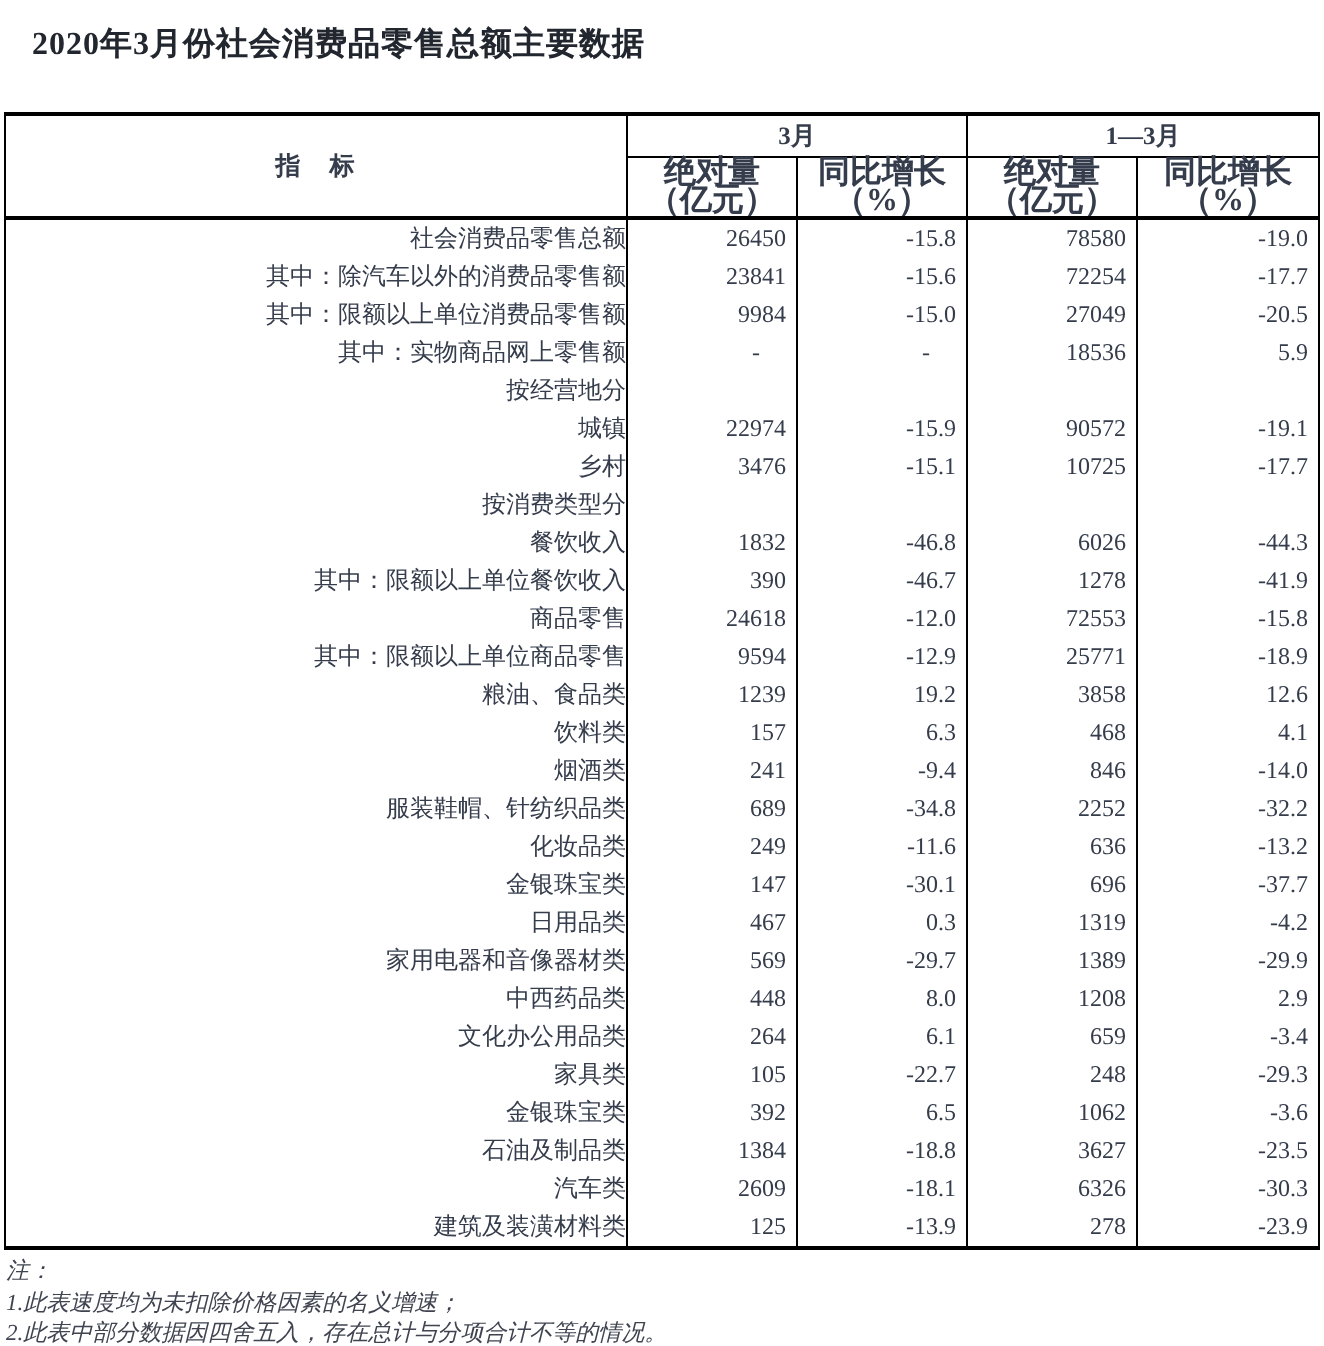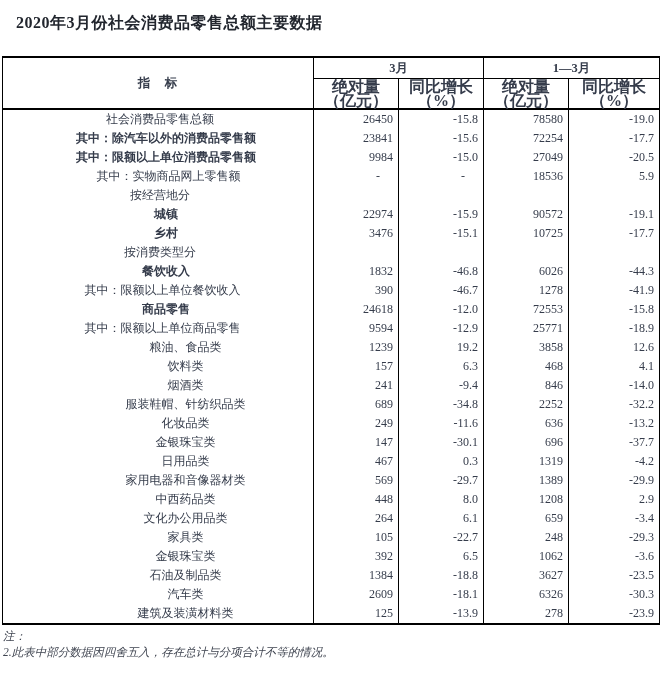--- a/index.html
+++ b/index.html
@@ -77,23 +77,23 @@
     height: 19px;
     font-size: 12px;
     line-height: 19px;
     border-right: 1px solid var(--border, #000000);
     padding: 0;
     white-space: nowrap;
     overflow: hidden;
   }
   td.num { text-align: right; padding-right: 5px; }
   td.num.dash { padding-right: 18px; }
-  td.label { text-align: center; }
+  td.label { text-align: right; }
   .ind-0 { padding-left: 4px; }
-  .ind-1 { padding-left: 16px; font-weight: bold; }
+  .ind-1 { padding-left: 16px; }
   .ind-2 { padding-left: 21px; }
   .ind-3 { padding-left: 9px; }
   .ind-4 { padding-left: 55px; }
 
   .notes {
     margin: 4px 0 0 3px;
     font-size: 11.5px;
     font-style: italic;
     color: var(--notes_text, #3f4450);
     line-height: 15.5px;
@@ -328,16 +328,17 @@
           <td class="num">125</td>
           <td class="num">-13.9</td>
           <td class="num">278</td>
           <td class="num">-23.9</td>
         </tr>
       </tbody>
   </table>
 
   <div class="notes">
     <div>注：</div>
+    <div>1.此表速度均为未扣除价格因素的名义增速；</div>
     <div>2.此表中部分数据因四舍五入，存在总计与分项合计不等的情况。</div>
   </div>
 
 </div>
 
 </body></html>

